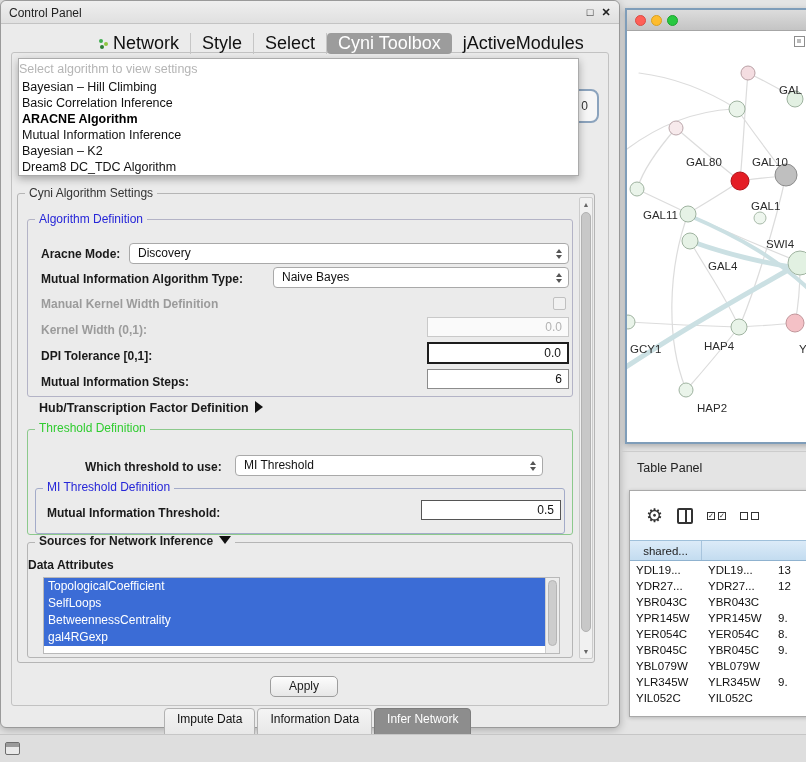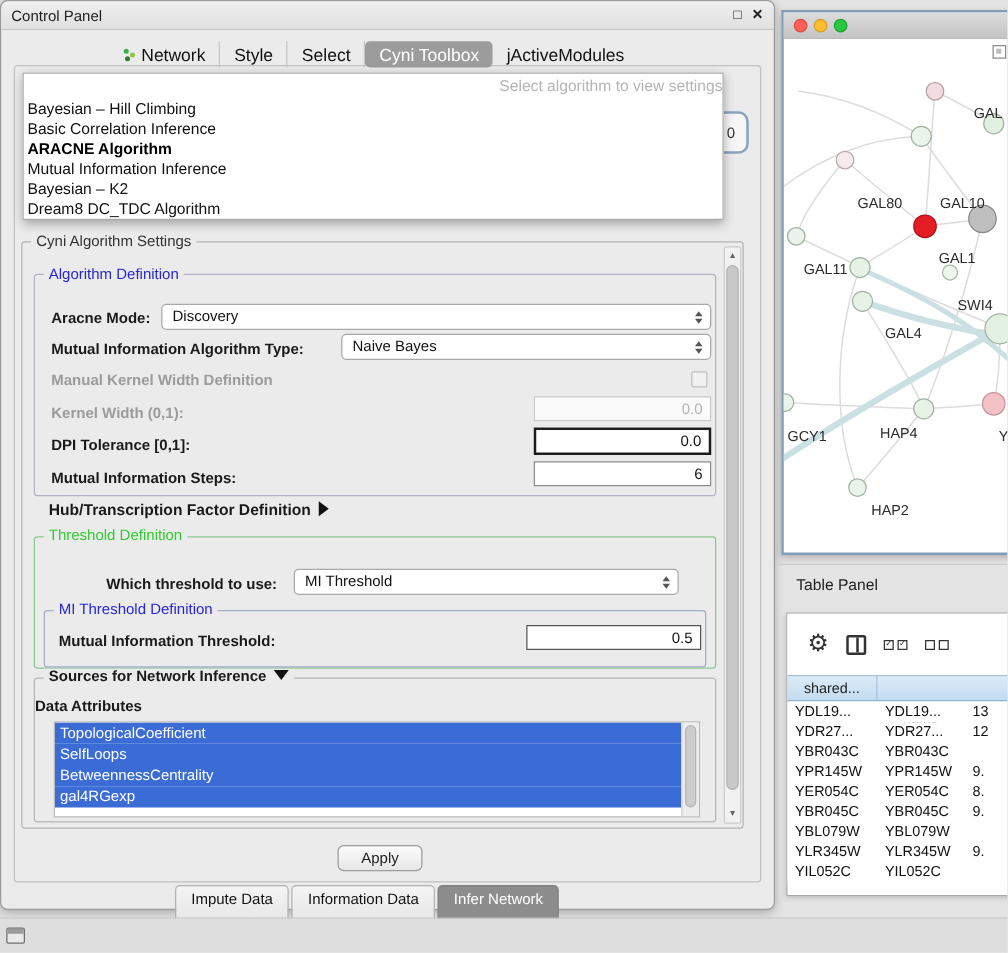--- a/index.html
+++ b/index.html
@@ -12,32 +12,32 @@
   .cp-window{left:0;top:6;width:620px;height:728px;background:#ebebeb;border:1px solid #9a9a9a;
              border-radius:6px;box-shadow:0 2px 8px rgba(0,0,0,.25)}
   .cp-titlebar{left:0;top:0;width:100%;height:23px;background:linear-gradient(#efefef,#e0e0e0);
                border-bottom:1px solid #c3c3c3;border-radius:6px 6px 0 0}
   .cp-title{left:8px;top:5px;font-size:12px;color:#222}
   .win-btn{top:4px;width:14px;height:14px;text-align:center;line-height:14px;font-size:11px;color:#222;cursor:default}
   .content-border{left:10px;top:51px;width:598px;height:654px;border:1px solid #c2c2c2;border-radius:3px}
 
   
   .top-tab-bar{left:86px;top:32px;height:21px;display:flex;align-items:stretch}
-  .tab{display:flex;align-items:center;gap:4px;padding:0 11px;font-size:14px;color:#111;
+  .tab{display:flex;align-items:center;gap:4px;padding:0 11px;font-size:18px;color:#111;
        border-right:1px solid #c6c6c6;cursor:default}
   .tab:last-child{border-right:none}
   .tab-active{background:#9c9c9c;color:#fff;border-radius:4px;border-right:none}
   .net-icon{position:relative;width:11px;height:11px;display:inline-block}
   .net-icon::before{content:"";position:absolute;left:1px;top:1px;width:4px;height:4px;border-radius:50%;
        background:#3fae4e;box-shadow:5px 3px 0 #8ec63f,1px 6px 0 #2e7d32}
 
   
   .dd-popup{left:17px;top:57px;width:561px;background:#fff;border:1px solid #ababab;z-index:60;
             box-shadow:0 3px 8px rgba(0,0,0,.3)}
-  .dd-header{height:20px;line-height:20px;text-align:right;color:#b5b5b5;font-size:12.5px}
+  .dd-header{height:20px;line-height:20px;text-align:left;color:#b5b5b5;font-size:12.5px}
   .dd-item{height:16px;line-height:16px;padding-left:3px;font-size:12.5px;color:#111;cursor:default}
   .dd-item.sel{font-weight:bold;color:#000}
 
   
   .peek-box{left:558px;top:88px;width:40px;height:34px;border:2px solid #8ba3bd;border-radius:8px;
             background:#f6f6f6;z-index:5;text-align:right;line-height:30px;padding-right:9px;color:#333}
 
   
   .group{border:1px solid #b5b5b5;border-radius:3px}
   .legend{position:absolute;background:#ebebeb;padding:0 4px;font-size:12px;line-height:13px}
@@ -73,21 +73,21 @@
   .attr-sb-thumb{position:absolute;left:2px;top:2px;width:9px;height:66px;background:#cdcdcd;border-radius:5px;border:1px solid #b5b5b5}
 
   
   .sb{left:578px;top:196px;width:14px;height:462px;background:#f1f1f1;border:1px solid #cccccc;border-radius:2px}
   .sb-arrow{position:absolute;left:0;width:12px;height:13px;text-align:center;font-size:7px;line-height:13px;color:#666;cursor:default}
   .sb-thumb{position:absolute;left:1px;top:14px;width:10px;height:420px;background:#c8c8c8;border:1px solid #b2b2b2;border-radius:6px;cursor:default}
 
   .apply-btn{left:269px;top:675px;width:68px;height:21px;border:1px solid #9d9d9d;border-radius:5px;
              background:linear-gradient(#fcfcfc,#e7e7e7);text-align:center;line-height:19px;font-size:12px;cursor:default}
 
-  .bottom-tab-bar{left:139px;top:707px;height:35px;display:flex;gap:2px}
+  .bottom-tab-bar{left:163px;top:707px;height:35px;display:flex;gap:2px}
   .btab{padding:0 12px;line-height:21px;font-size:12px;background:linear-gradient(#f4f4f4,#e4e4e4);
         border:1px solid #b2b2b2;border-radius:4px;color:#111;cursor:default}
   .btab-active{background:#8d8d8d;color:#fff;border-color:#7d7d7d}
 
   .mini-float-icon{left:5px;top:742px;width:15px;height:13px;border:1px solid #6e6e6e;background:#e9e9e9;border-radius:2px}
   .mini-float-icon::before{content:"";position:absolute;left:0;top:0;width:100%;height:4px;background:#9a9a9a}
 
   
   .net-window{left:625px;top:8px;width:190px;height:436px;background:#fff;border:2px solid #7f9db9;
               box-shadow:0 2px 6px rgba(0,0,0,.25)}

